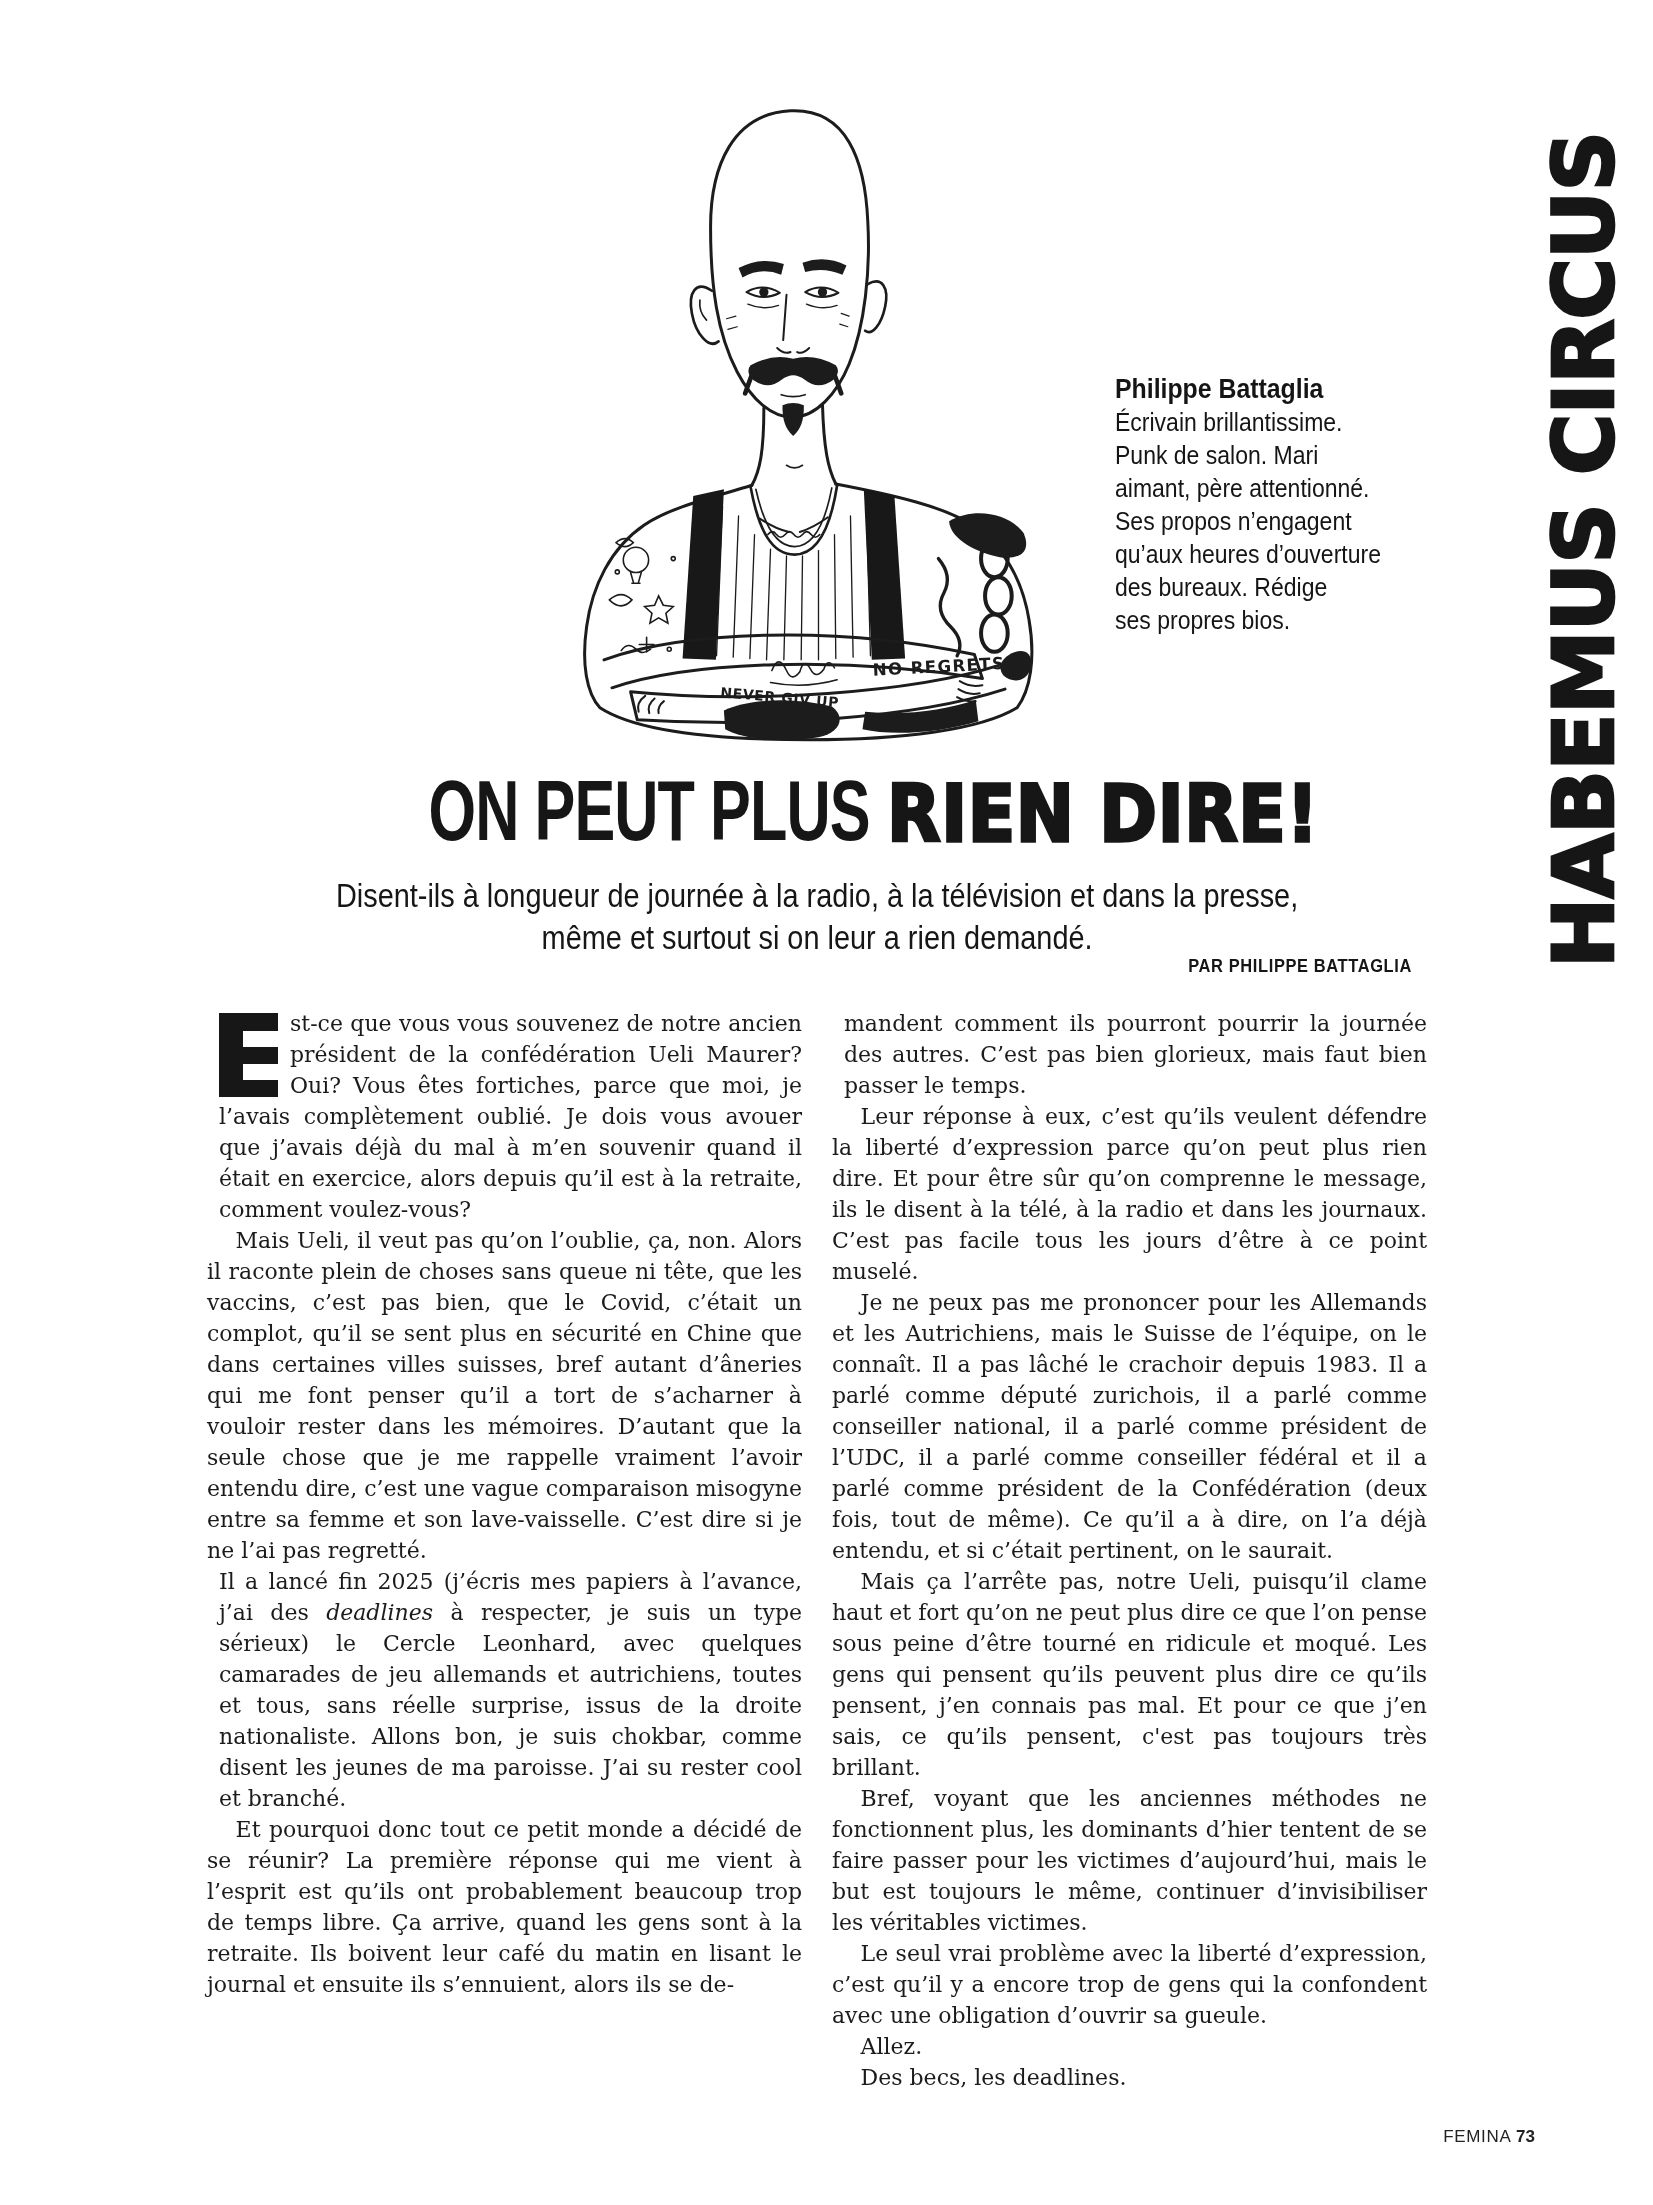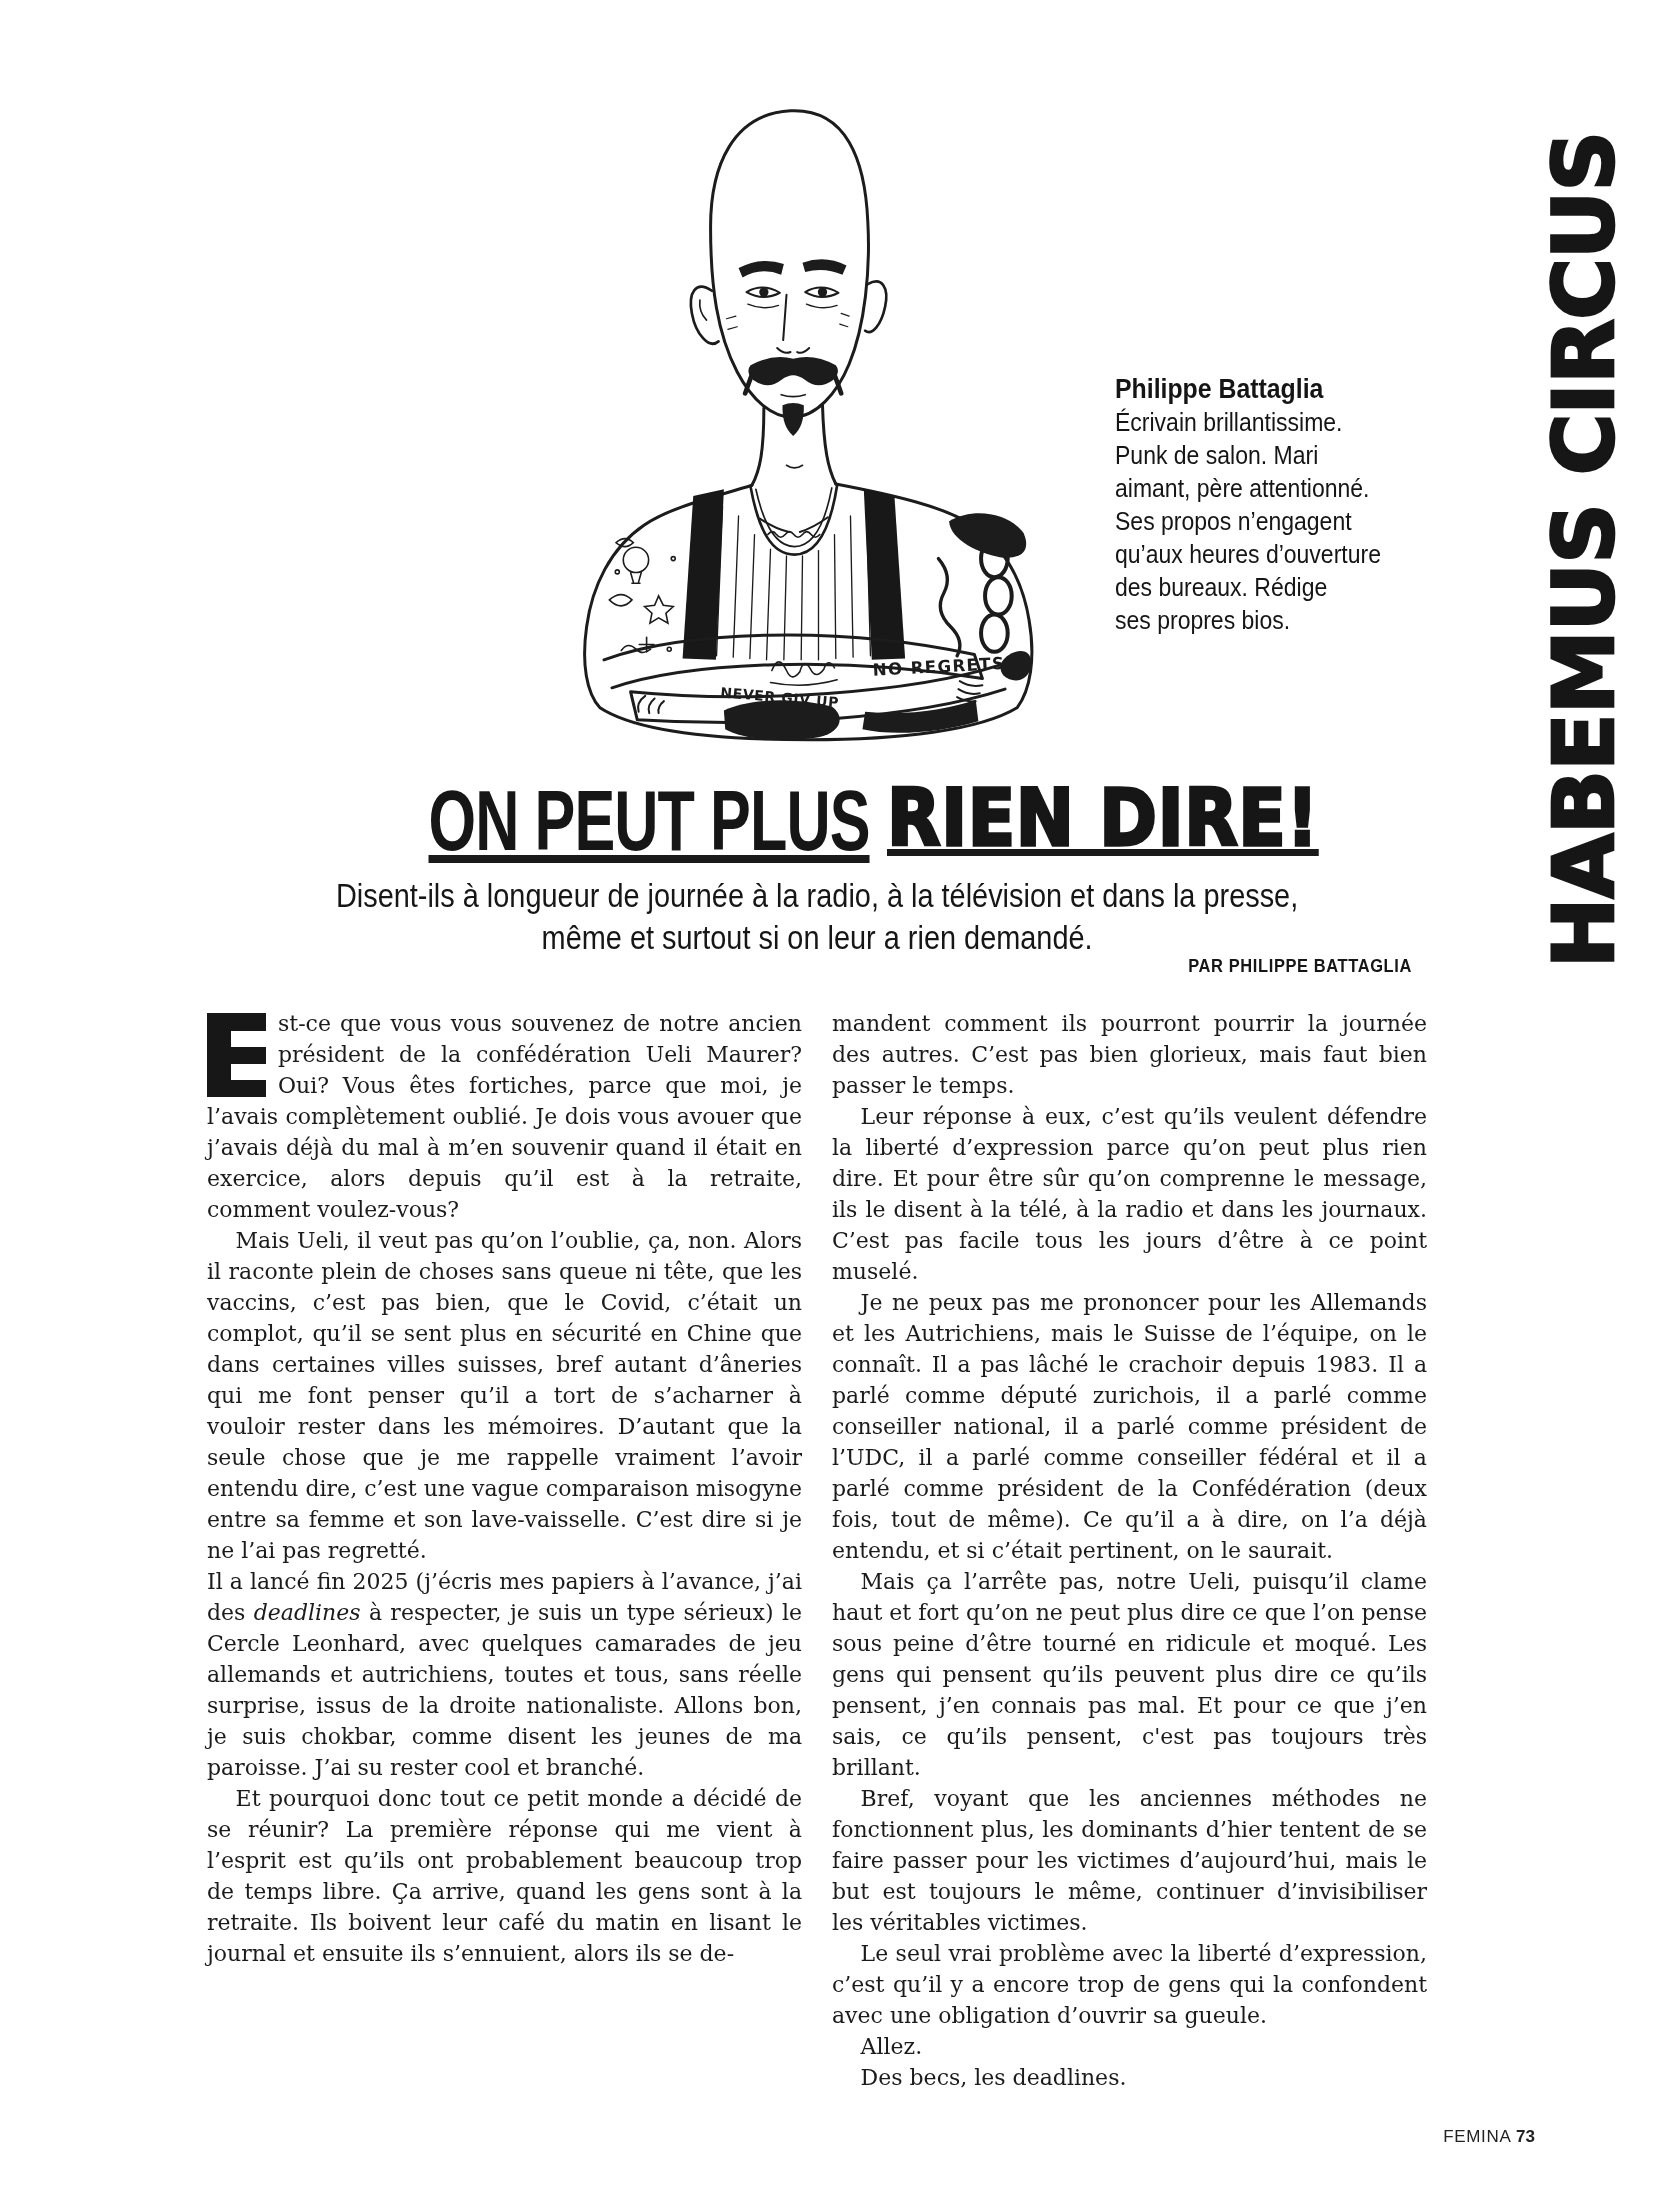--- a/index.html
+++ b/index.html
@@ -22,21 +22,21 @@
   .tat{stroke:#1c1c1c;fill:none;stroke-width:2.4;stroke-linecap:round;}
   .tattxt{font-family:"DejaVu Sans",sans-serif;font-weight:bold;fill:#1c1c1c;}
   
   .bio{position:absolute;left:1115px;top:373px;width:320px;
     transform:scaleX(0.92);transform-origin:left top;color:#151515;}
   .bio .name{font-size:27px;font-weight:bold;line-height:33px;}
   .bio .line{font-size:25px;line-height:33px;}
   
   .title-row{
     position:absolute;left:207px;top:772px;width:1220px;height:88px;
-    display:flex;justify-content:center;align-items:flex-start;white-space:nowrap;text-decoration:underline;
+    display:flex;justify-content:center;align-items:flex-end;white-space:nowrap;
   }
   .title-part1{
     display:inline-block;font-family:"Liberation Sans",sans-serif;font-weight:bold;
     font-size:85px;letter-spacing:-1.3px;color:#161616;
     transform:scaleX(0.72);transform-origin:right bottom;
   }
   .title-part2{
     display:inline-block;font-family:"DejaVu Sans",sans-serif;font-weight:bold;
     font-size:79px;letter-spacing:0.7px;color:#161616;-webkit-text-stroke:3.3px #161616;
     transform:scaleX(0.88);transform-origin:left bottom;margin-left:17.3px;
@@ -53,21 +53,21 @@
     transform:scaleX(0.88);transform-origin:center top;white-space:nowrap;
   }
   
   .col{
     position:absolute;top:1008px;width:595px;
     font-family:"DejaVu Serif","Liberation Serif",serif;
     font-size:22px;line-height:31px;text-align:justify;color:#1b1b1b;
   }
   .col-left{left:207px;} .col-right{left:832px;}
   .col p{margin:0;text-indent:1.3em;}
-  .col p.noindent{text-indent:0;}
+  .col p.noindent{text-indent:0;margin-left:12px;}
   .dropcap{
     float:left;width:59px;height:84px;position:relative;background:#171717;
     margin:5.3px 12px 1.3px 0;
   }
   .dropcap .notch{position:absolute;right:0;width:35px;height:15.3px;background:#ffffff;}
   .n1{top:18px;} .n2{top:51px;}
   .subhead-wrap{margin:28px 0 17.3px 0;}
   .subhead{
     display:inline-block;font-family:"Liberation Sans",sans-serif;font-weight:bold;
     font-size:33px;color:#161616;transform:scaleX(0.88);transform-origin:left center;

